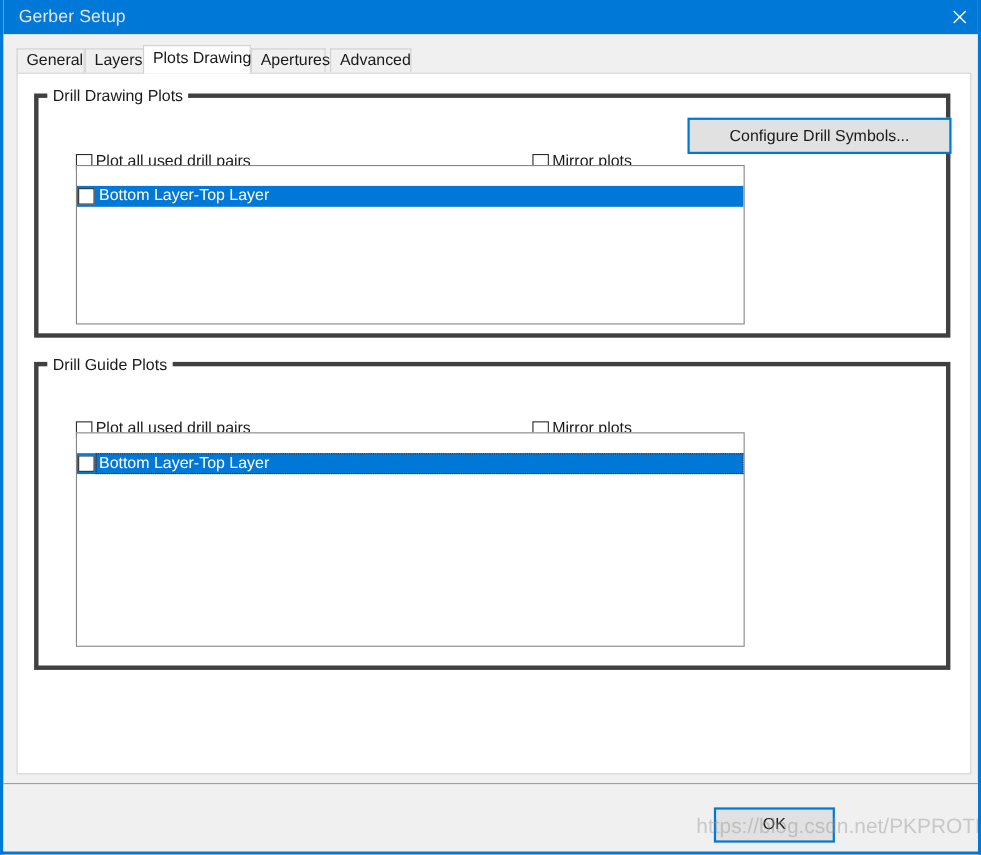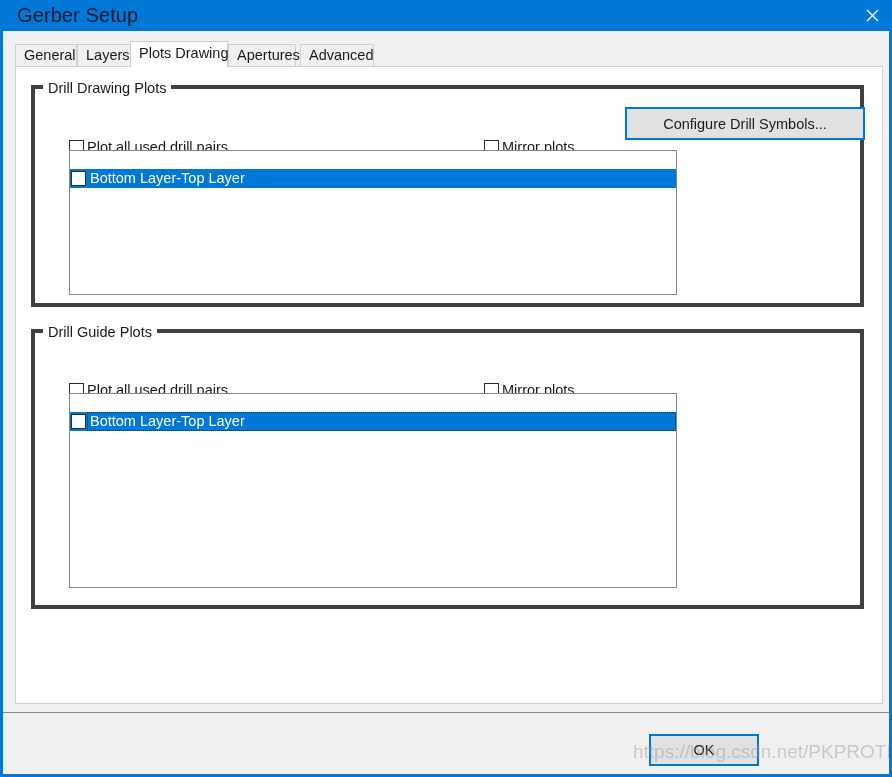--- a/index.html
+++ b/index.html
@@ -28,24 +28,24 @@
     left: 0; top: 0;
     width: 892px;
     height: 31px;
     background: #0078d7;
     color: #ffffff;
   }
   .titlebar-text {
     position: absolute;
     left: 14px;
     top: 5px;
-    font-size: 20px;
+    font-size: 16px;
     line-height: 21px;
     letter-spacing: 0.1px;
-    color: #0f172a;
+    color: #e5e5e5;
     white-space: nowrap;
   }
   .close-button {
     position: absolute;
     right: 0; top: 0;
     width: 46px;
     height: 31px;
     display: flex;
     align-items: center;
     justify-content: center;

